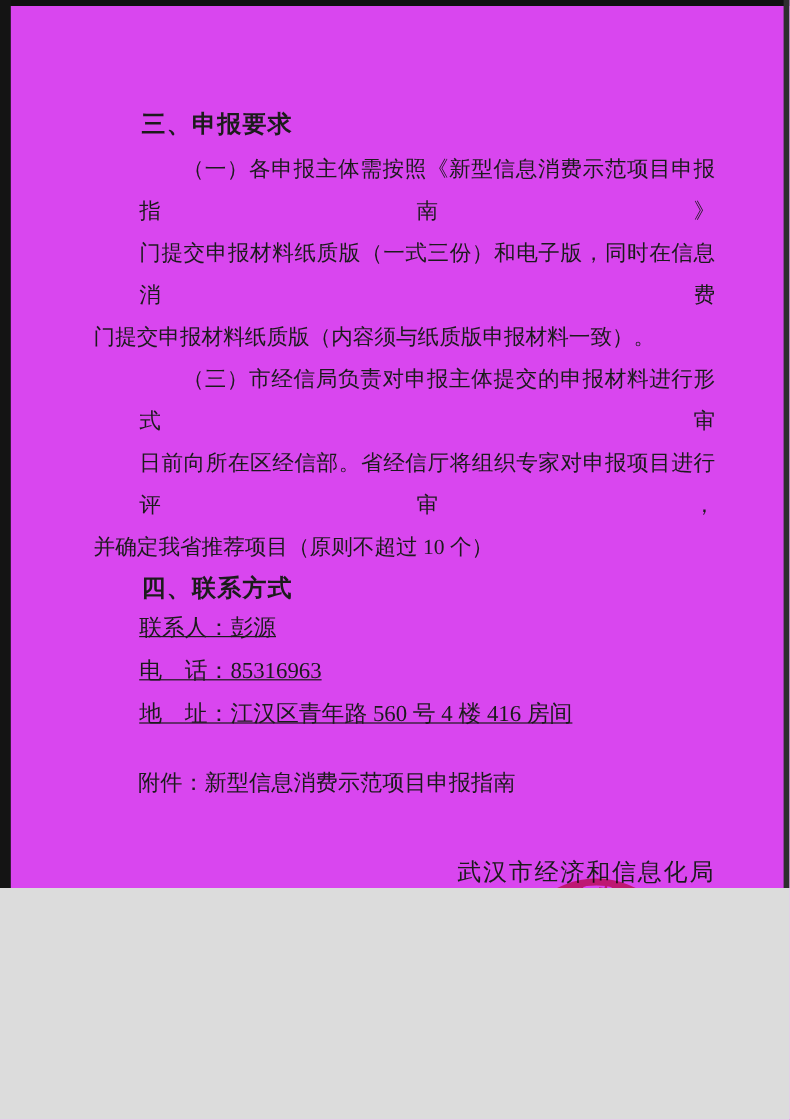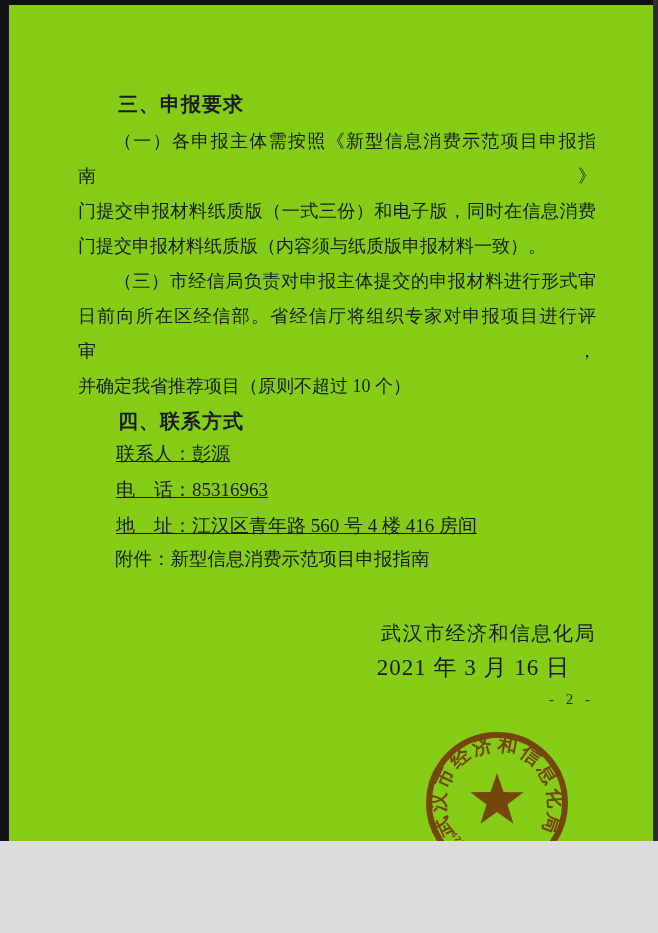--- a/index.html
+++ b/index.html
@@ -1,18 +1,18 @@
 <!DOCTYPE html>
 <html><head>
 <meta charset="utf-8">
 <style>
   html,body{margin:0;padding:0;background:#dcdcdc;}
   .page{
-    position:relative; width:658px; height:841px;
-    background:#84cc16; overflow:hidden;
+    position:relative; width:658px; height:740px;
+    background:#d946ef; overflow:hidden;
     font-family:"Liberation Serif","DejaVu Serif",serif;
     color:#1b1b1b;
   }
   
   .edge{position:absolute;}
   .edge-top{left:0;top:0;width:658px;height:5px;background:#101010;}
   .edge-left{left:0;top:0;width:9px;height:933px;background:#141414;}
   .edge-bottom{left:0;top:923px;width:658px;height:10px;background:#0b0b0b;}
   .edge-right{left:653px;top:0;width:5px;height:933px;background:#2e2e2e;}
 
@@ -23,27 +23,27 @@
     font-family:"Liberation Sans","DejaVu Sans",sans-serif;
     font-weight:700; font-size:20px; line-height:30px;
     margin:0 0 5px 0; text-indent:2em; letter-spacing:1px;
   }
   .hd4{margin-top:2px; margin-bottom:0;}
   .para{margin:0;}
   .ln{
     font-size:18px; line-height:35px;
     text-align:justify;
   }
-  .jl{text-align-last:justify;}
+  .jl{text-align-last:justify;margin-left:38px;}
   .ind{text-indent:2em;}
   .contact{
     font-size:19px; line-height:36px; text-indent:2em; text-align:left;text-decoration:underline;
   }
   .attachment{
-    font-size:18.5px; line-height:30px; 
+    font-size:18.5px; line-height:30px; margin-top:24px;
     text-indent:2em; text-align:left;
   }
   .sig-org{
     font-size:20px; line-height:30px; margin-top:44px;
     text-align:right; letter-spacing:1.5px;
   }
   .sig-date{
     font-size:23px; line-height:30px; margin-top:5px;
     text-align:right; padding-right:26px; letter-spacing:1px;
   }

